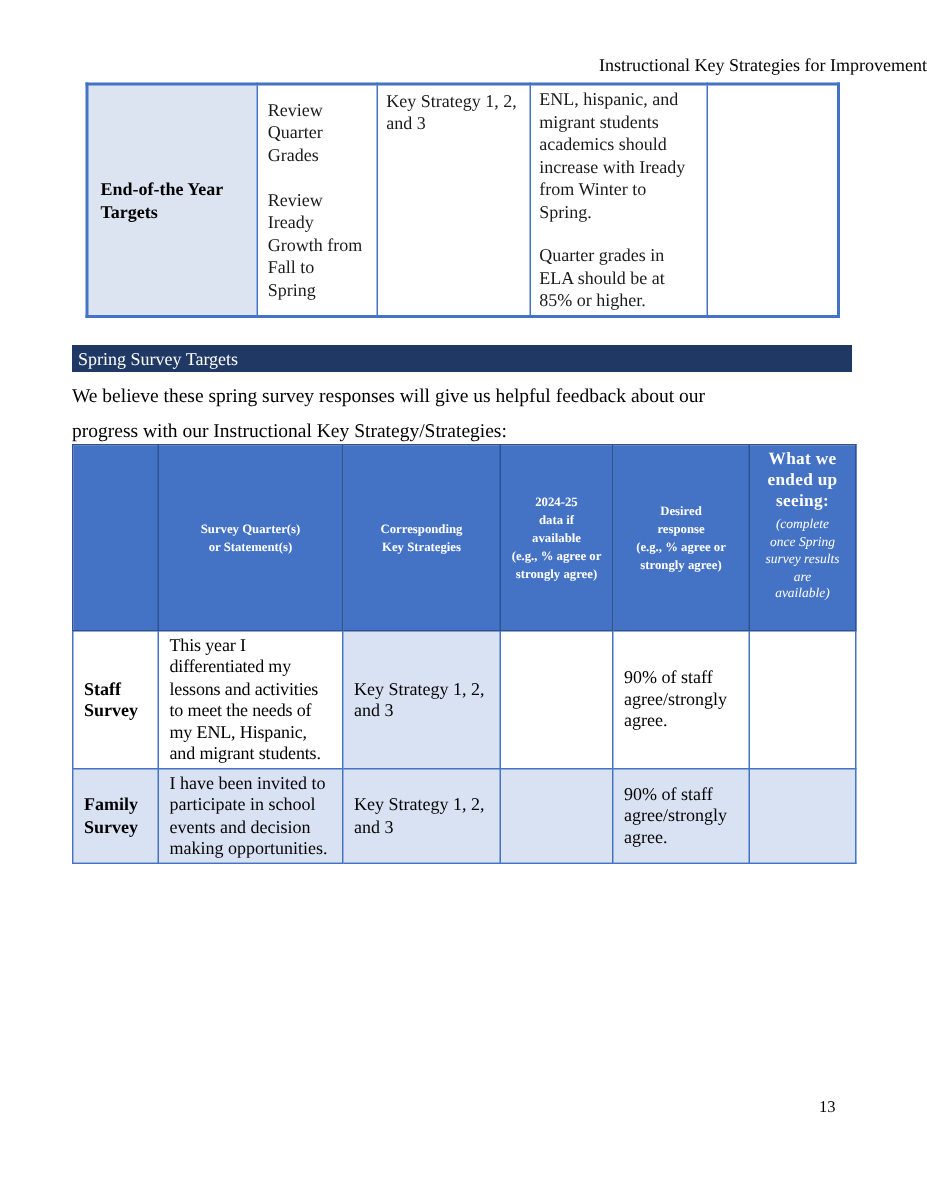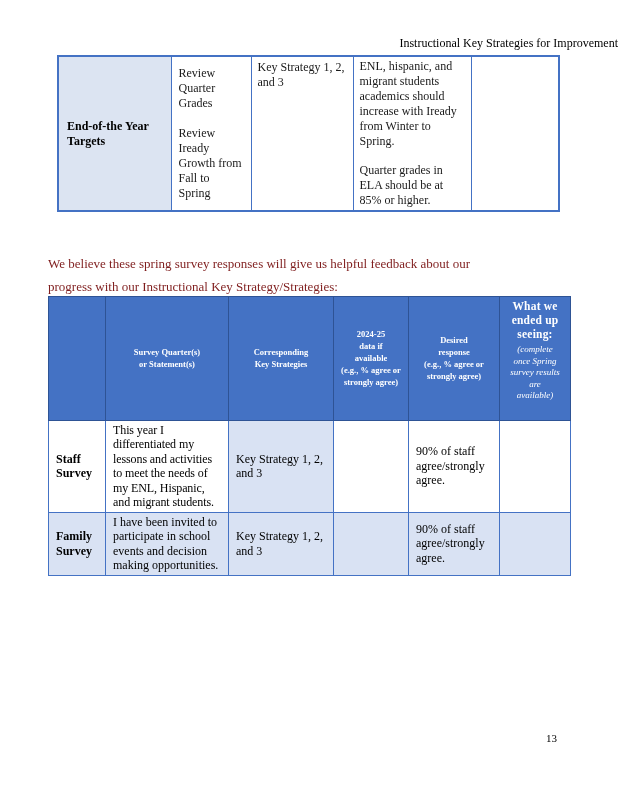--- a/index.html
+++ b/index.html
@@ -23,21 +23,21 @@
   .para-gap { margin-top:15px; }
   .para-gap-sm { margin-top:14px; }
 
   
   .banner {
     position:absolute; left:48px; top:230px; width:520px; height:18px;
     background:#1F3864; color:#ffffff; font-size:12px; line-height:18px;
     padding-left:4px; box-sizing:border-box;
   }
 
-  .intro { position:absolute; left:48px; top:252px; width:530px; font-size:13px; line-height:23px; color:#7f1d1d; }
+  .intro { position:absolute; left:48px; top:252px; width:530px; font-size:13px; line-height:23px; color:#000000; }
 
   
   table.t2 {
     position:absolute; left:48px; top:296px; width:522px;
     border-collapse:collapse; table-layout:fixed;
   }
   table.t2 th, table.t2 td { border:1px solid #4472C4; box-sizing:border-box; }
   table.t2 th {
     background:#4472C4; color:#ffffff; font-weight:bold; font-size:8.5px;
     line-height:12px; text-align:center; vertical-align:middle; padding:2px; border-color:#2E5395;
@@ -80,20 +80,21 @@
       <td class="t1-strategy">Key Strategy 1, 2, and 3</td>
       <td class="t1-outcome">
         <div>ENL, hispanic, and migrant students academics should increase with Iready from Winter to Spring.</div>
         <div class="para-gap-sm">Quarter grades in ELA should be at 85% or higher.</div>
       </td>
       <td></td>
     </tr>
   </tbody>
     </table>
 
+  <div class="banner">Spring Survey Targets</div>
 
   <div class="intro">
     <div>We believe these spring survey responses will give us helpful feedback about our</div>
     <div>progress with our Instructional Key Strategy/Strategies:</div>
   </div>
 
   <table class="t2">
     <colgroup>
       <col style="width:57px">
         <col style="width:123px">

